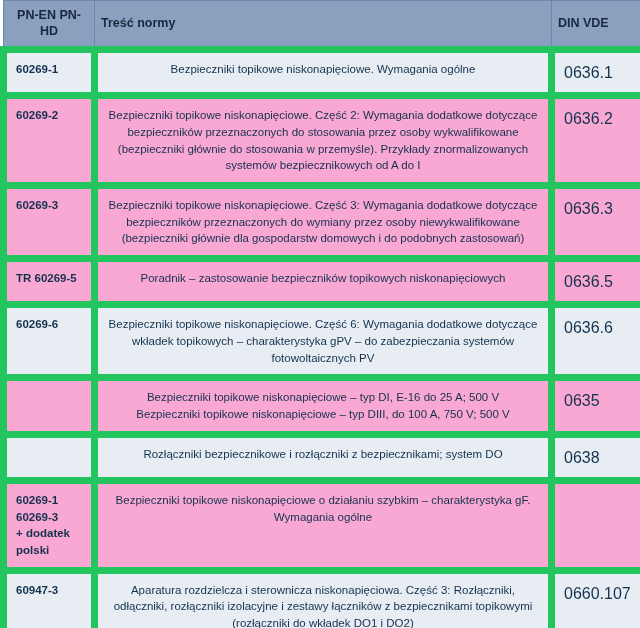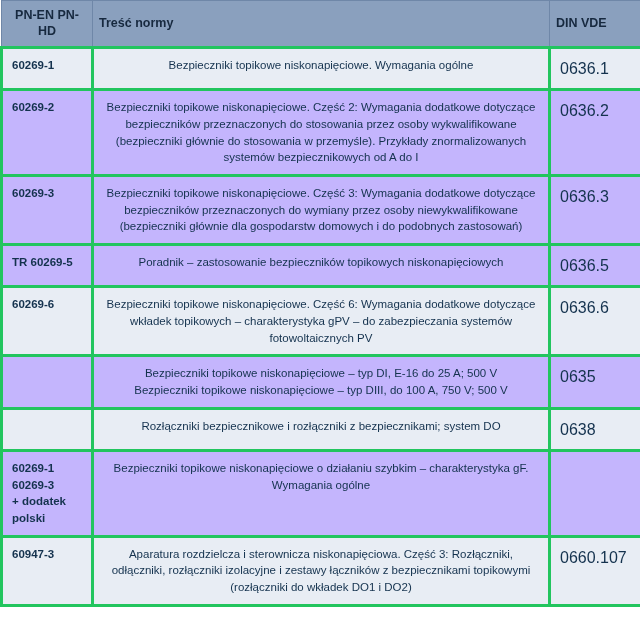--- a/index.html
+++ b/index.html
@@ -36,35 +36,35 @@
     text-align: left;
     padding: 7px 6px;
     border: 1px solid #6f87a8;
     line-height: 1.25;
     vertical-align: middle;
   }
   thead th.left-head {
     text-align: center;
   }
   tbody td {
-    border: 3px solid #22c55e;
+    border: 7px solid #22c55e;
     font-size: 11.5px;
     color: #14324e;
     padding: 8px 9px;
     vertical-align: top;
     line-height: 1.45;
   }
   tbody td.code {
     font-weight: bold;
     font-size: 11.5px;
     color: #14324e;
     white-space: pre-line;
   }
   tbody tr.shade-a td { background: #e8edf4; }
-  tbody tr.shade-b td { background: #c4b5fd; }
+  tbody tr.shade-b td { background: #f9a8d4; }
   tbody td.din {
     font-size: 16px;
     color: #14324e;
     text-align: left;
     white-space: nowrap;
   }
   .cell-text { display: block; white-space: pre-line; text-align: center; }
 </style>
 </head>
 <body>

